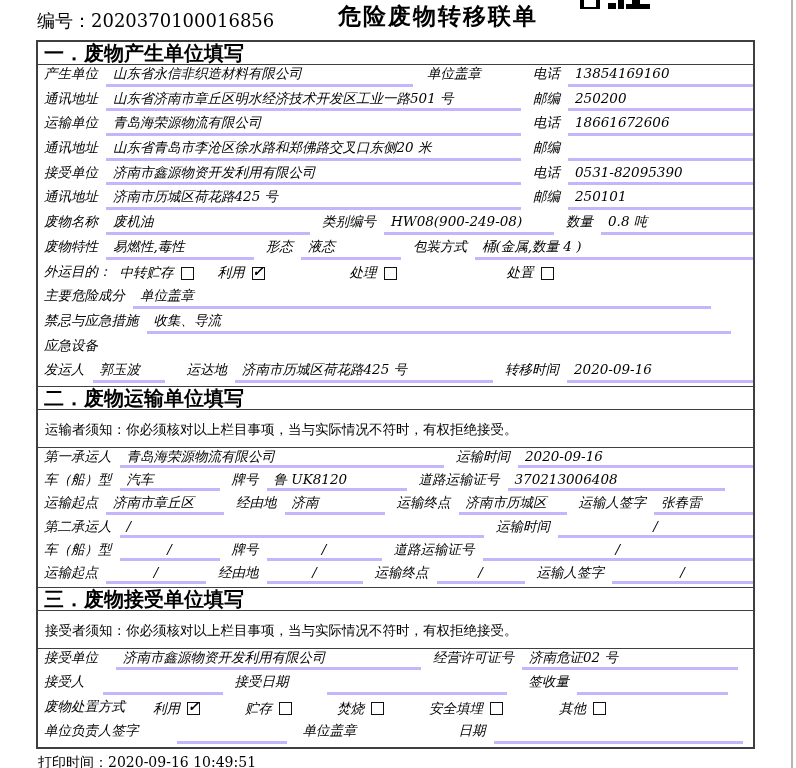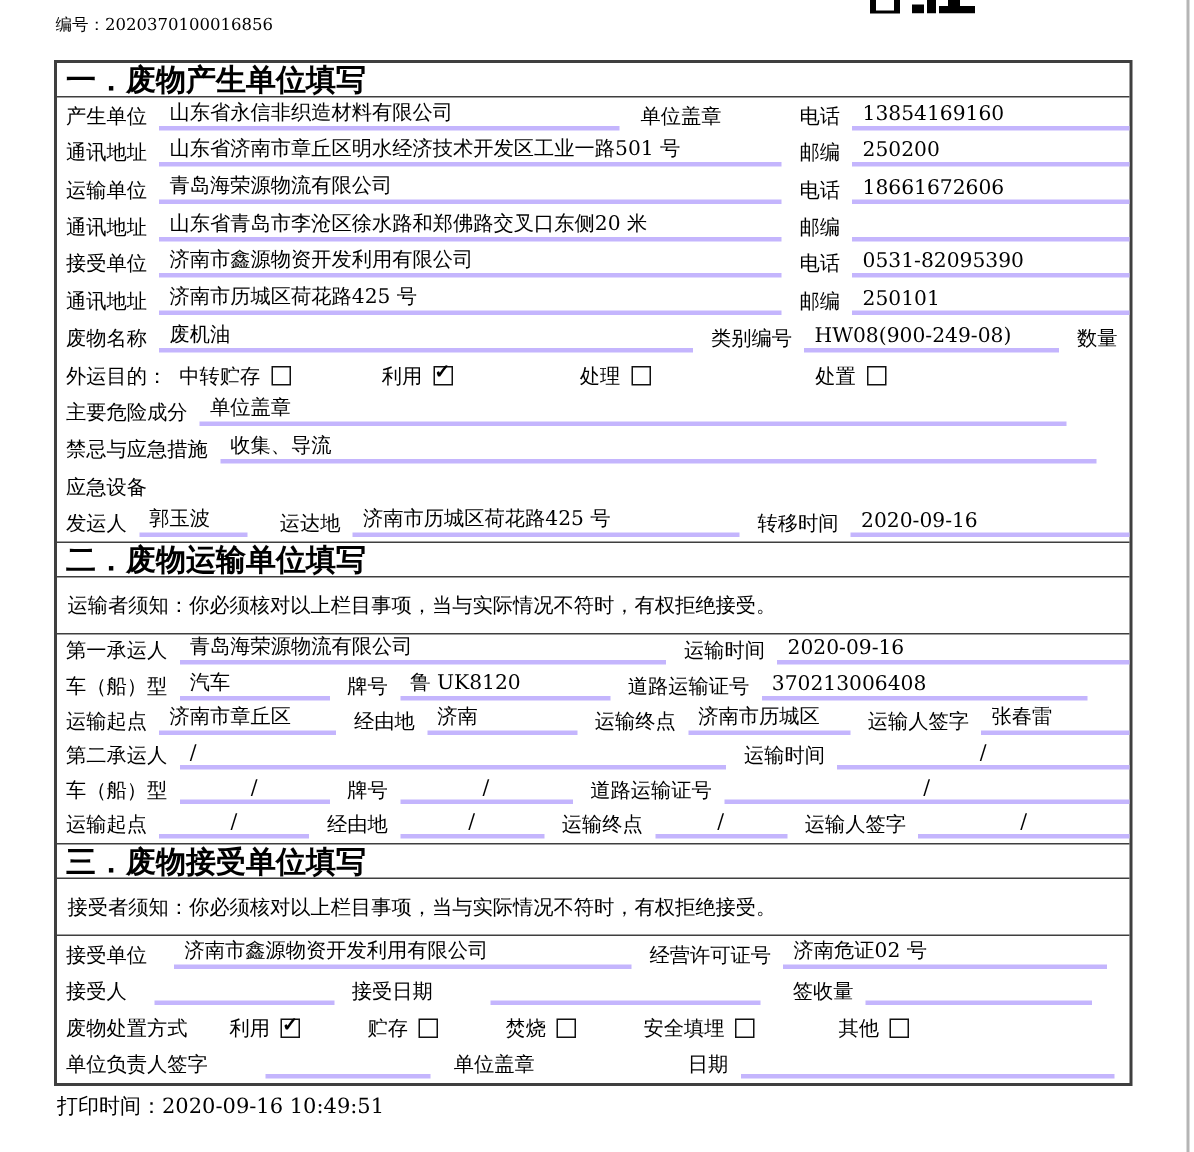--- a/index.html
+++ b/index.html
@@ -3,21 +3,21 @@
 <meta charset="utf-8">
 <style>
   html,body{margin:0;padding:0;}
   body{
     width:796px;height:768px;background:#ffffff;color:#000;
     font-family:"DejaVu Serif","Liberation Serif",serif;
     font-size:13.5px;overflow:hidden;position:relative;
   }
   
   .topbar{position:relative;height:40px;}
-  .docno{position:absolute;left:37px;top:9px;font-size:11px;white-space:nowrap;}
+  .docno{position:absolute;left:37px;top:9px;font-size:18px;white-space:nowrap;}
   .doc-title{
     position:absolute;left:80px;right:0;top:1px;margin:0;text-align:center;
     font-family:"DejaVu Sans","Liberation Sans",sans-serif;
     font-size:23px;font-weight:bold;letter-spacing:2px;
   }
   .qr{position:absolute;left:578px;top:0;width:74px;height:9px;overflow:hidden;}
   .qr div{position:absolute;background:#000;}
   .qr .qa{left:2px;top:-13px;width:12px;height:16px;background:transparent;border:4px solid #000;}
   .qr .qb{left:30px;top:3px;width:8px;height:6px;}
   .qr .qc{left:40px;top:0;width:6px;height:9px;}
@@ -29,22 +29,22 @@
     border:2px solid #3f3f3f;background:#fff;
   }
   .sec-header{
     font-family:"DejaVu Sans","Liberation Sans",sans-serif;
     font-weight:bold;font-size:20px;line-height:17px;
     padding:3px 6px 2px 6px;border-bottom:1.5px solid #3f3f3f;
   }
   .sec:not(:first-child) .sec-header{border-top:1.5px solid #3f3f3f;}
   .note{font-size:13.5px;line-height:18px;padding:10px 7px 9px 7px;border-bottom:1.5px solid #3f3f3f;}
   .form-row{
-    display:flex;align-items:flex-end;box-sizing:border-box;
-    padding:0 0 3px 6px;white-space:nowrap;
+    display:flex;box-sizing:border-box;
+    padding:0 0 3px 6px;white-space:nowrap;font-style:italic;
   }
   .sec-0 .form-row{height:24.7px;}
   .sec-1 .form-row{height:23.2px;}
   .sec-2 .form-row{height:24.4px;}
   .lbl{white-space:nowrap;margin-right:8px;}
   .form-row .lbl:not(:first-child){margin-left:12px;}
   .txt{white-space:nowrap;}
   .val{
     border-bottom:3px solid #c4b5fd;padding:0 5px 0 7px;
     white-space:nowrap;overflow:hidden;box-sizing:border-box;min-height:17px;
@@ -63,20 +63,21 @@
   }
   
   .printline{margin:5px 0 0 38px;font-size:14px;white-space:nowrap;}
   .page-edge{position:absolute;left:791px;top:0;width:1.5px;height:768px;background:#b5b5b5;}
 </style>
 </head>
 <body>
 
 <div class="topbar">
   <div class="docno"><span>编号：</span><span>2020370100016856</span></div>
+  <h1 class="doc-title">危险废物转移联单</h1>
   <div class="qr">
     <div class="qa"></div>
     <div class="qb"></div>
     <div class="qc"></div>
     <div class="qd"></div>
     <div class="qe"></div>
   </div>
 </div>
 
 <div class="formbox" id="formbox">
@@ -118,24 +119,33 @@
         <span class="val fill">济南市历城区荷花路425 号</span>
         <span class="lbl">邮编</span>
         <span class="val" style="width: 185px;">250101</span>
       </div>
       <div class="form-row">
         <span class="lbl">废物名称</span>
         <span class="val fill">废机油</span>
         <span class="lbl">类别编号</span>
         <span class="val" style="width: 170px;">HW08(900-249-08)</span>
         <span class="lbl">数量</span>
+        <span class="val" style="width: 152px;">0.8 吨</span>
+      </div>
+      <div class="form-row">
+        <span class="lbl">废物特性</span>
+        <span class="val" style="width: 148px;">易燃性,毒性</span>
+        <span class="lbl">形态</span>
+        <span class="val" style="width: 100px;">液态</span>
+        <span class="lbl">包装方式</span>
+        <span class="val fill">桶(金属,数量  4 )</span>
       </div>
       <div class="form-row">
         <span class="lbl">外运目的：</span>
-        <span class="cbw" style="margin-right: 61px;">
+        <span class="cbw" style="margin-right: 24px;">
           <span class="cbt">中转贮存</span>
           <span class="cbx"></span>
         </span>
         <span class="cbw" style="margin-right: 85px;">
           <span class="cbt">利用</span>
           <span class="cbx ck"></span>
         </span>
         <span class="cbw" style="margin-right: 110px;">
           <span class="cbt">处理</span>
           <span class="cbx"></span>

